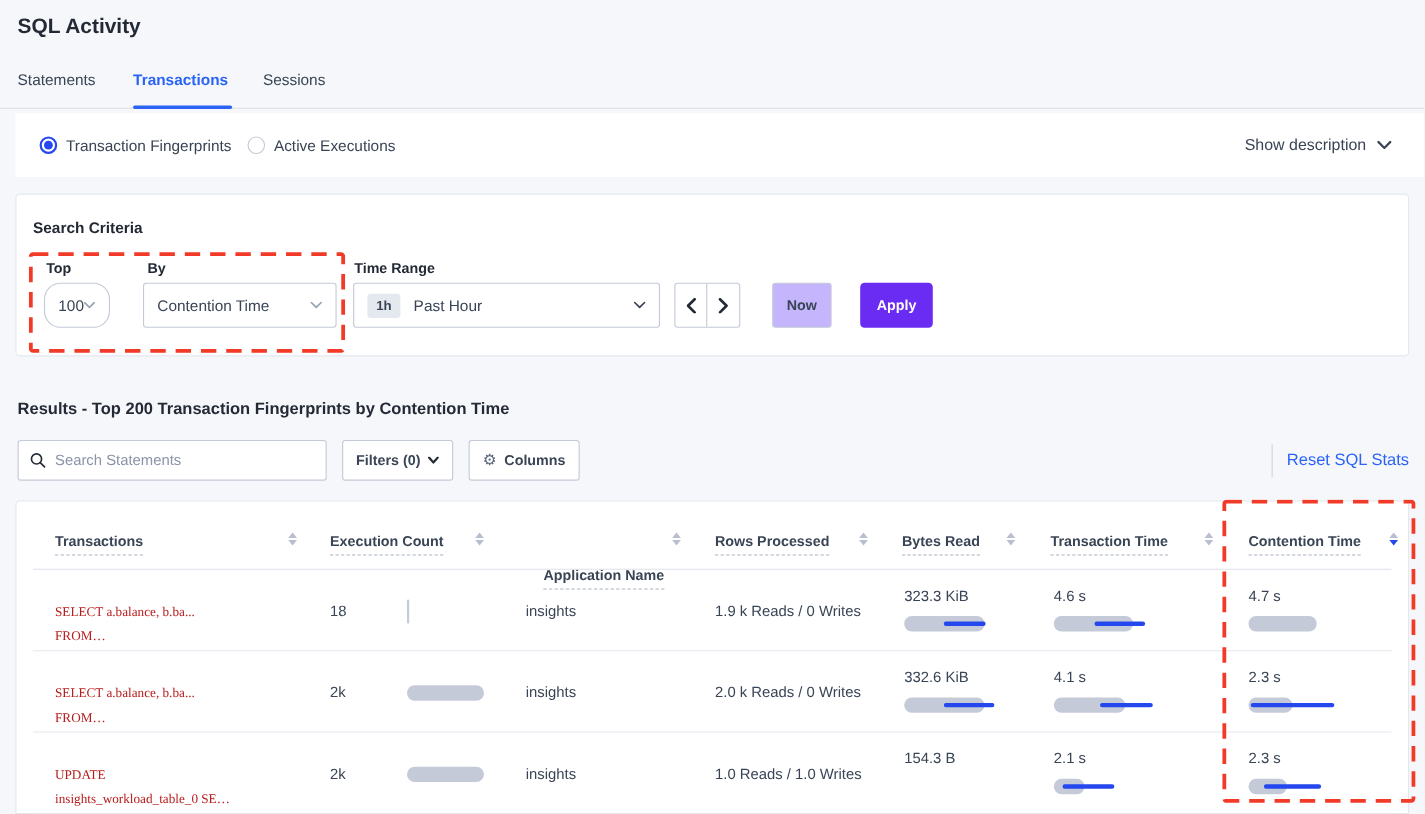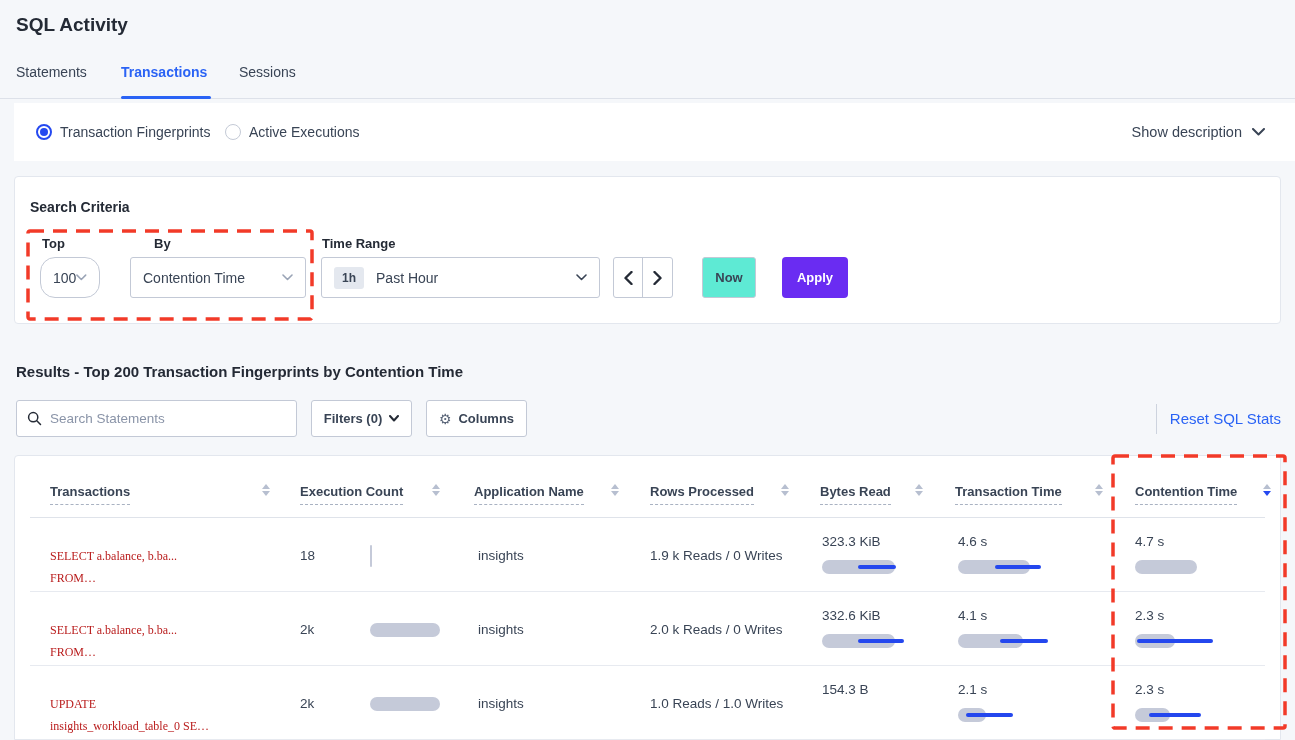--- a/index.html
+++ b/index.html
@@ -25,32 +25,32 @@
   .radio.sel::after { content: ""; position: absolute; left: 2px; top: 2px; width: 8px; height: 8px; border-radius: 50%; background: #2549f0; }
   .radio.unsel { border: 1.5px solid #c4cad6; background: #fff; }
   .radio-label { font-size: 14px; color: #394455; }
   .show-desc { position: absolute; right: 30px; top: 21px; display: flex; align-items: center; gap: 10px; font-size: 14.5px; color: #394455; cursor: pointer; }
 
   
   .criteria-card { position: absolute; left: 14px; width: 1267px; top: 176px; height: 148px; background: #fff; border: 1px solid #e3e7ee; border-radius: 4px; }
   .criteria-heading { position: absolute; left: 30px; top: 199px; font-size: 14px; font-weight: 700; color: #242a35; }
   .field-label { position: absolute; font-size: 13px; font-weight: 700; color: #242a35; }
   .lbl-top { left: 42px; top: 236px; }
-  .lbl-by { left: 144px; top: 236px; padding-left: 10px; }
+  .lbl-by { left: 124px; top: 236px; padding-left: 10px; }
   .lbl-time { left: 322px; top: 236px; }
   .select { position: absolute; top: 257px; height: 41px; background: #fff; border: 1px solid #c3c9d6; border-radius: 3px; display: flex; align-items: center; padding: 0 12px; font-size: 14px; color: #394455; cursor: pointer; }
   .sel-top { left: 40px; width: 60px; border-radius: 15px; }
   .sel-by { left: 130px; width: 176px; }
   .sel-time { left: 321px; width: 279px; }
   .select .chev { margin-left: auto; }
   .badge-1h { display: inline-block; background: #e4e8ef; color: #394455; font-size: 12px; font-weight: 700; padding: 4px 8px; border-radius: 3px; margin-right: 12px; }
   .arrow-group { position: absolute; left: 613px; top: 257px; width: 60px; height: 41px; border: 1px solid #c3c9d6; border-radius: 3px; background: #fff; display: flex; }
   .arrow-btn { width: 50%; display: flex; align-items: center; justify-content: center; cursor: pointer; font-weight: 700; font-size: 15px; color: #242a35; }
   .arrow-btn.prev { border-right: 1px solid #c3c9d6; }
-  .btn-now { position: absolute; left: 702px; top: 257px; width: 54px; height: 41px; border: 1px solid #c3c9d6; border-radius: 3px; background: #5eead4; font-size: 13px; font-weight: 700; color: #394455; display: flex; align-items: center; justify-content: center; cursor: pointer; }
+  .btn-now { position: absolute; left: 702px; top: 257px; width: 54px; height: 41px; border: 1px solid #c3c9d6; border-radius: 3px; background: #c4b5fd; font-size: 13px; font-weight: 700; color: #394455; display: flex; align-items: center; justify-content: center; cursor: pointer; }
   .btn-apply { position: absolute; left: 782px; top: 257px; width: 66px; height: 41px; border: none; border-radius: 4px; background: #6a2cf2; color: #fff; font-size: 13px; font-weight: 700; display: flex; align-items: center; justify-content: center; cursor: pointer; }
 
   
   .results-heading { position: absolute; left: 16px; top: 363px; font-size: 15px; font-weight: 700; color: #242a35; }
   .search-box { position: absolute; left: 16px; top: 400px; width: 281px; height: 37px; background: #fff; border: 1px solid #c3c9d6; border-radius: 3px; display: flex; align-items: center; padding: 0 10px; gap: 8px; }
   .search-box input { border: none; outline: none; flex: 1; font-size: 13.5px; font-family: "Liberation Sans", sans-serif; color: #394455; }
   .search-box input::placeholder { color: #8a94a8; }
   .tool-btn { position: absolute; top: 400px; height: 37px; background: #fff; border: 1px solid #c3c9d6; border-radius: 3px; display: flex; align-items: center; justify-content: center; gap: 7px; font-size: 13px; font-weight: 700; color: #394455; cursor: pointer; }
   .btn-filters { left: 311px; width: 101px; }
   .btn-columns { left: 426px; width: 101px; }
@@ -59,21 +59,21 @@
   .stats-text { font-size: 13.5px; color: #394455; }
   .stats-text b { font-weight: 700; }
   .stats-divider { width: 1px; height: 30px; background: #cdd3de; }
   .reset-link { font-size: 15px; color: #2a63f5; cursor: pointer; }
 
   
   .table-card { position: absolute; left: 14px; width: 1267px; top: 455px; height: 285px; background: #fff; border: 1px solid #e3e7ee; border-radius: 4px 4px 0 0; }
   .thead { position: absolute; left: 0; right: 0; top: 455px; height: 63px; }
   .th { position: absolute; top: 29px; font-size: 13px; font-weight: 700; color: #394455; cursor: pointer; }
   .th .u { border-bottom: 1px dashed #a9b2c2; padding-bottom: 5px; }
-  .th-c1 { left: 50px; } .th-c2 { left: 300px; } .th-c3 { left: 474px; } .th-c4 { left: 650px; }
+  .th-c1 { left: 50px; } .th-c2 { left: 300px; } .th-c3 { left: 494px; margin-top: 31px; } .th-c4 { left: 650px; }
   .th-c5 { left: 820px; } .th-c6 { left: 955px; } .th-c7 { left: 1135px; }
   .sort { position: absolute; top: 29px; display: flex; flex-direction: column; gap: 2px; align-items: center; cursor: pointer; }
   .s-c1 { left: 262px; } .s-c2 { left: 432px; } .s-c3 { left: 611px; } .s-c4 { left: 781px; }
   .s-c5 { left: 915px; } .s-c6 { left: 1095px; } .s-c7 { left: 1263px; }
   .tri-up { width: 0; height: 0; border-left: 4px solid transparent; border-right: 4px solid transparent; border-bottom: 5px solid #b7bfd0; }
   .tri-dn { width: 0; height: 0; border-left: 4px solid transparent; border-right: 4px solid transparent; border-top: 5px solid #b7bfd0; }
   .tri-dn.active { border-top-color: #2549f0; }
   .head-sep { position: absolute; left: 30px; right: 30px; top: 517px; height: 1px; background: #dfe3ea; }
 
   .trow { position: absolute; left: 14px; width: 1267px; height: 74px; }

